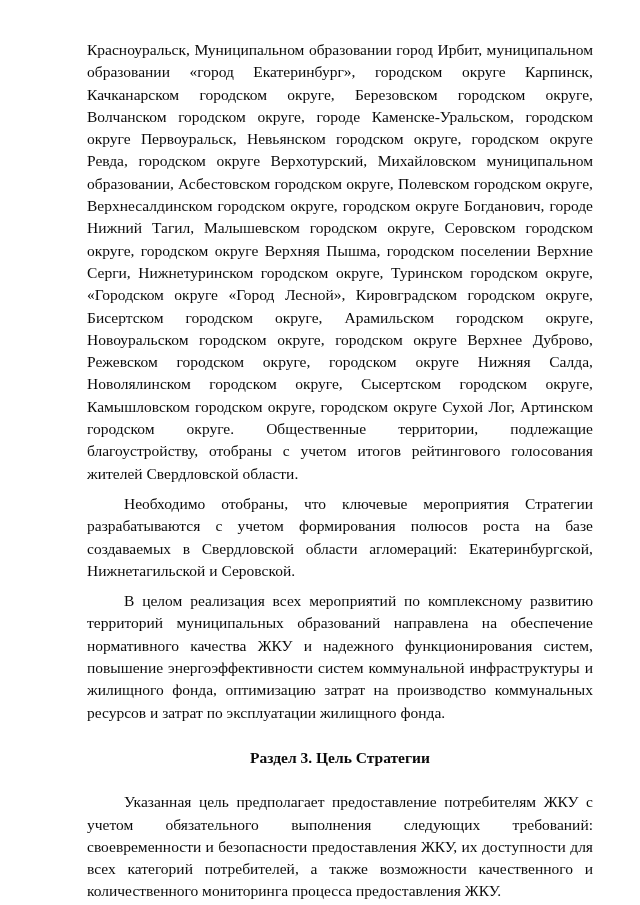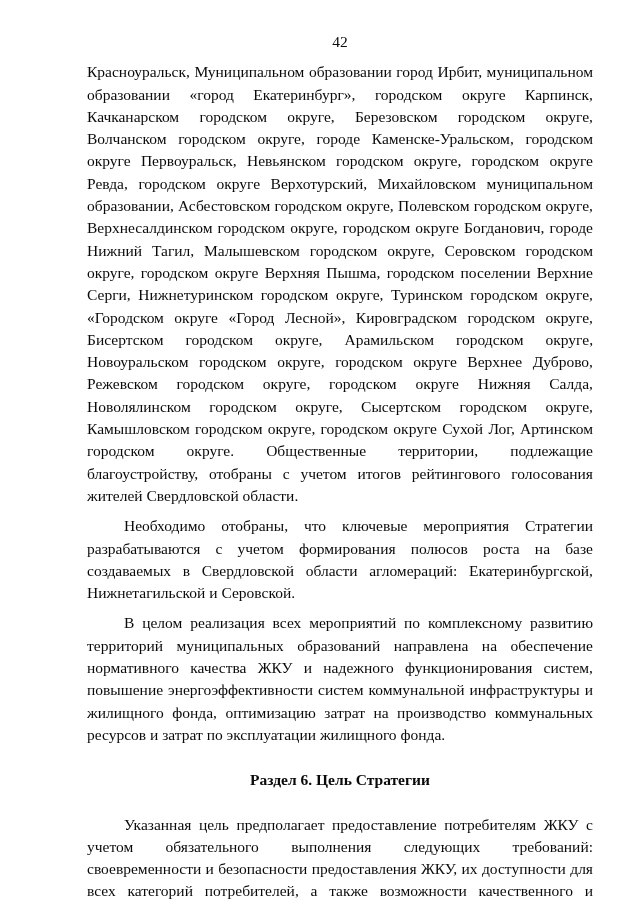--- a/index.html
+++ b/index.html
@@ -35,26 +35,25 @@
   .section-heading {
     text-align: center;
     font-weight: bold;
     margin: 23px 0 22px 0;
   }
 </style>
 </head>
 <body>
 
 <div class="page">
-  <div class="page-number">42</div>
 
   <p class="para">Красноуральск, Муниципальном образовании город Ирбит, муниципальном образовании «город Екатеринбург», городском округе Карпинск, Качканарском городском округе, Березовском городском округе, Волчанском городском округе, городе Каменске-Уральском, городском округе Первоуральск, Невьянском городском округе, городском округе Ревда, городском округе Верхотурский, Михайловском муниципальном образовании, Асбестовском городском округе, Полевском городском округе, Верхнесалдинском городском округе, городском округе Богданович, городе Нижний Тагил, Малышевском городском округе, Серовском городском округе, городском округе Верхняя Пышма, городском поселении Верхние Серги, Нижнетуринском городском округе, Туринском городском округе, «Городском округе «Город Лесной», Кировградском городском округе, Бисертском городском округе, Арамильском городском округе, Новоуральском городском округе, городском округе Верхнее Дуброво, Режевском городском округе, городском округе Нижняя Салда, Новолялинском городском округе, Сысертском городском округе, Камышловском городском округе, городском округе Сухой Лог, Артинском городском округе. Общественные территории, подлежащие благоустройству, отобраны с учетом итогов рейтингового голосования жителей Свердловской области.</p>
 
   <p class="para indent">Необходимо отобраны, что ключевые мероприятия Стратегии разрабатываются с учетом формирования полюсов роста на базе создаваемых в Свердловской области агломераций: Екатеринбургской, Нижнетагильской и Серовской.</p>
 
   <p class="para indent">В целом реализация всех мероприятий по комплексному развитию территорий муниципальных образований направлена на обеспечение нормативного качества ЖКУ и надежного функционирования систем, повышение энергоэффективности систем коммунальной инфраструктуры и жилищного фонда, оптимизацию затрат на производство коммунальных ресурсов и затрат по эксплуатации жилищного фонда.</p>
 
-  <div class="section-heading">Раздел 6. Цель Стратегии</div>
+  <div class="section-heading">Раздел 3. Цель Стратегии</div>
 
 
   <p class="para indent">Указанная цель предполагает предоставление потребителям ЖКУ с учетом обязательного выполнения следующих требований: своевременности и безопасности предоставления ЖКУ, их доступности для всех категорий потребителей, а также возможности качественного и количественного мониторинга процесса предоставления ЖКУ.</p>
 
 </div>
 
 </body></html>

